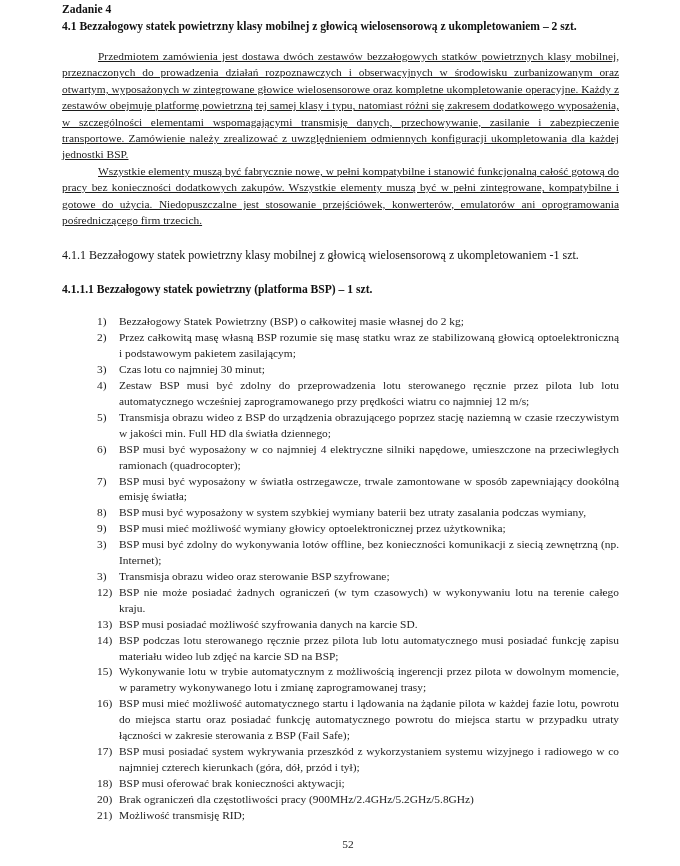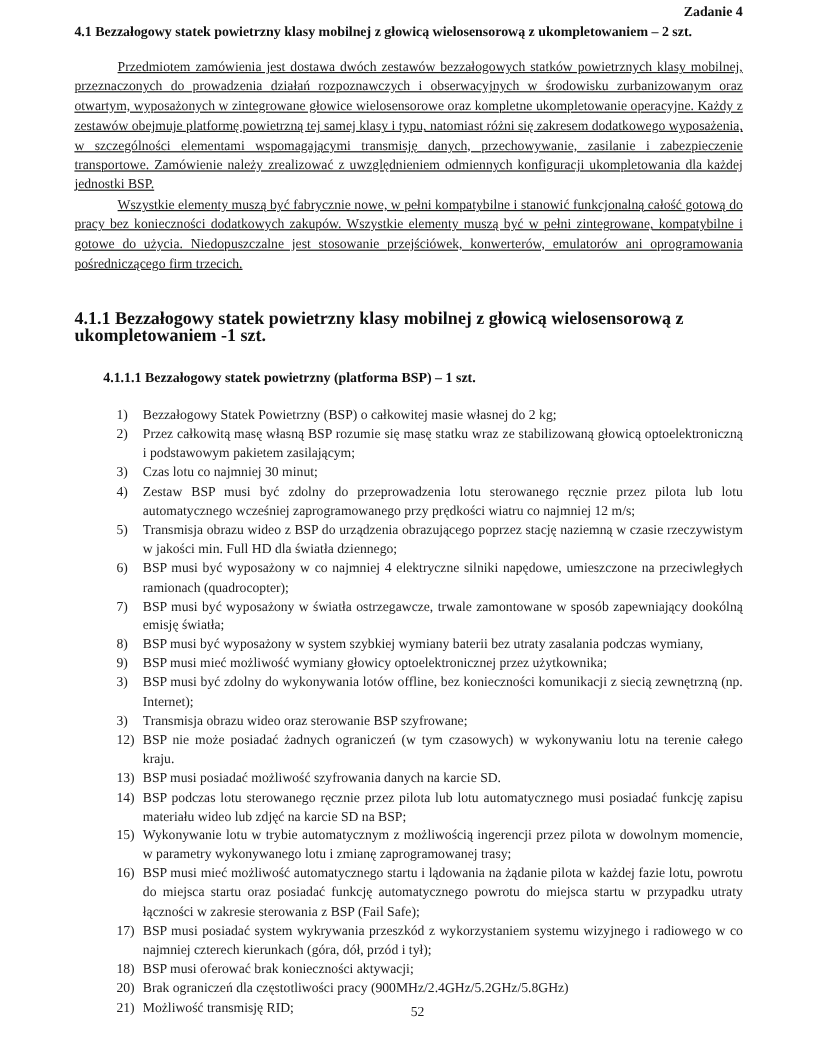--- a/index.html
+++ b/index.html
@@ -8,21 +8,21 @@
     width:680px;
     height:866px;
     background:#ffffff;
     box-sizing:border-box;
     padding:3px 61px 0 62px;
     font-family:"Liberation Serif","DejaVu Serif",serif;
     color:#1c1c1c;
     overflow:hidden;
   }
   .doc-title{
-    text-align:right;
+    text-align:left;
     font-weight:bold;
     font-size:11.6px;
     line-height:14px;
     color:#111;
   }
   .h41{
     font-weight:bold;
     font-size:11.6px;
     line-height:14px;
     margin-top:3px;
@@ -31,33 +31,32 @@
   .para{
     margin:0;
     font-size:11.4px;
     line-height:16.4px;
     text-align:justify;
     text-indent:36px;
     text-decoration:underline;
   }
   .para.first{margin-top:14px;}
   .h411{
-    font-weight:bold;
-    font-size:15px;
+    font-weight:normal;
+    font-size:12px;
     line-height:14px;
-    margin-top:31px;
+    margin-top:20px;
     color:#111;
   }
   .h4111{
     font-weight:bold;
     font-size:11.6px;
     line-height:14px;
     margin-top:21px;
     color:#111;
-    margin-left:24px;
   }
   .req-list{
     margin-top:17px;
   }
   .req-row{
     display:flex;
     font-size:11.4px;
     line-height:15.9px;
   }
   .req-num{

